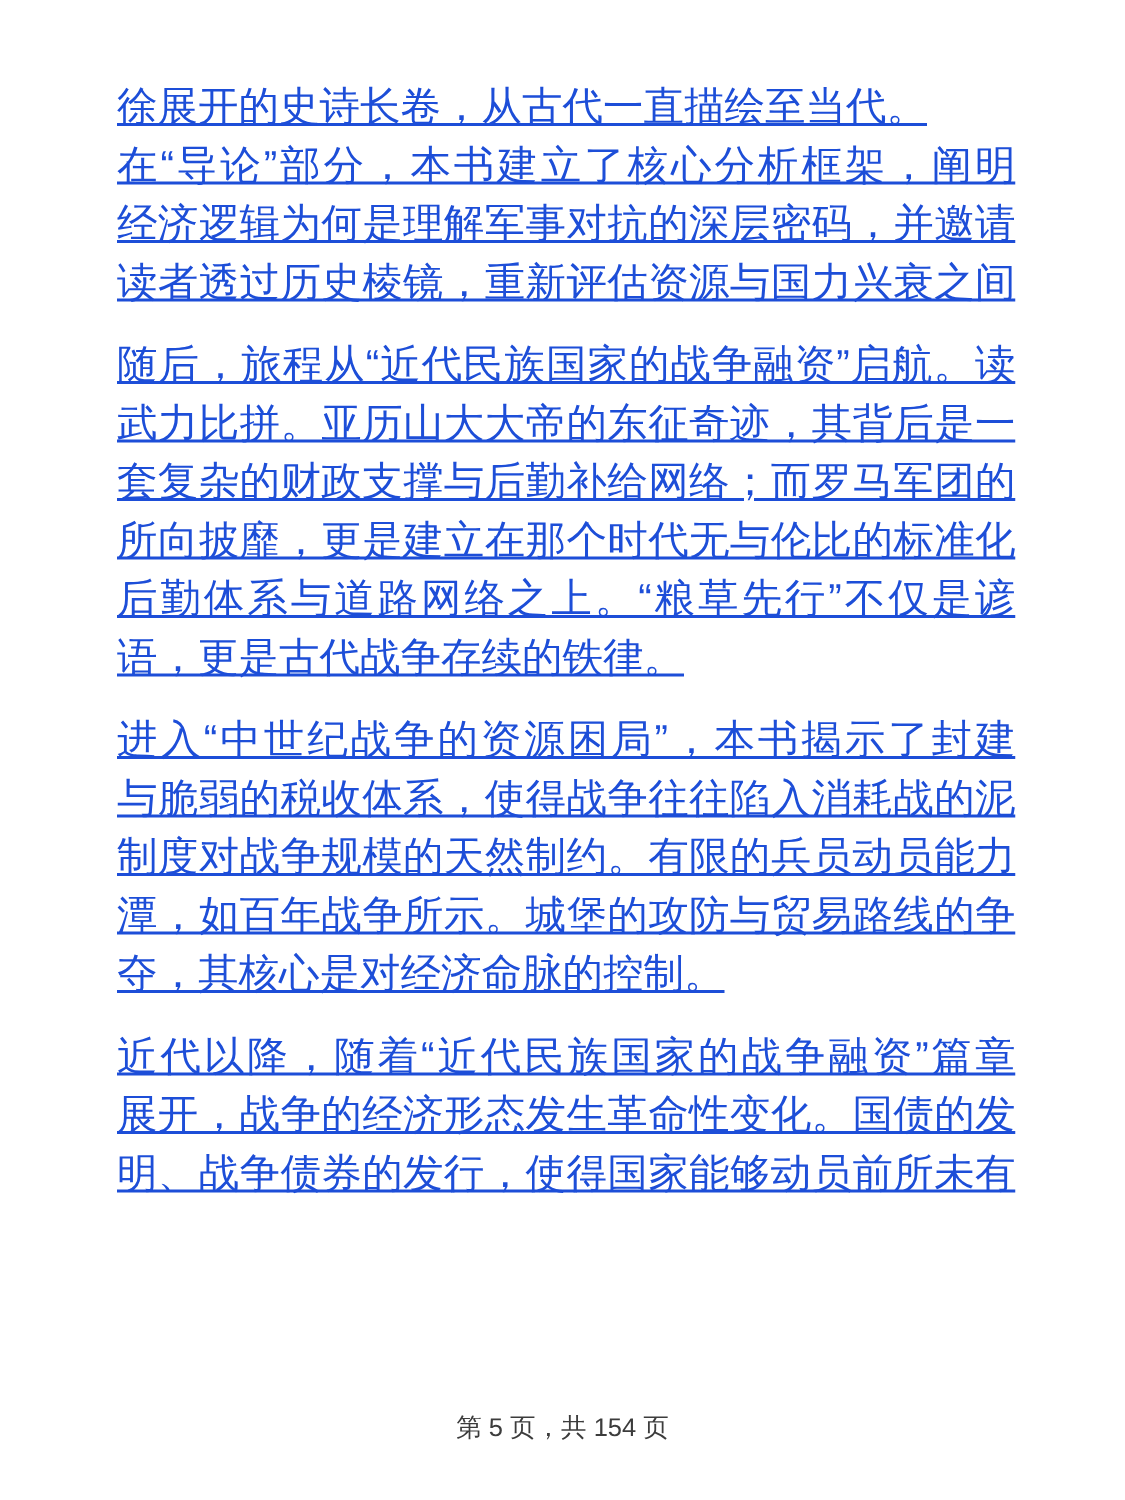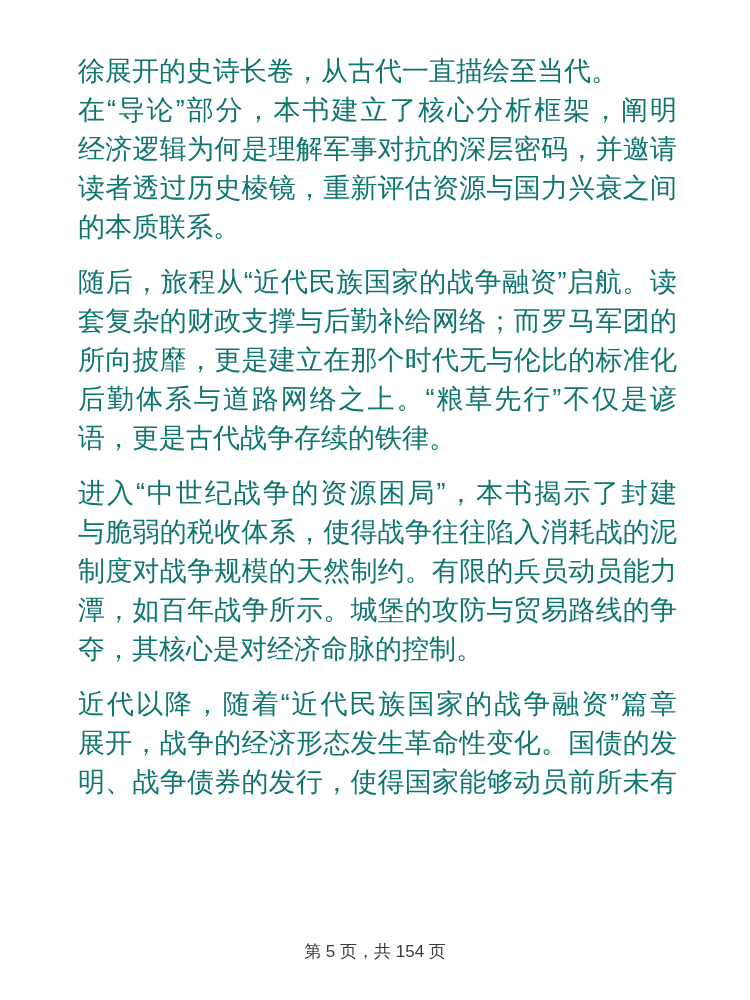--- a/index.html
+++ b/index.html
@@ -17,21 +17,22 @@
   .page {
     position: absolute;
     inset: 0;
     background: #ffffff;
   }
   .content {
     position: absolute;
     top: 52px;
     left: 78px;
     width: 599px;
-    color: #0f766e;
+    color: #1d4ed8;
+    text-decoration: underline;
   }
   .para {
     margin: 0 0 16px 0;
   }
   .para.joined {
     margin-bottom: 0;
   }
   .line {
     height: 39px;
     line-height: 39px;
@@ -63,25 +64,25 @@
   <div class="content">
 
     <div class="para joined">
       <div class="line end">徐展开的史诗长卷，从古代一直描绘至当代。</div>
     </div>
 
     <div class="para">
       <div class="line">在“导论”部分，本书建立了核心分析框架，阐明</div>
       <div class="line">经济逻辑为何是理解军事对抗的深层密码，并邀请</div>
       <div class="line">读者透过历史棱镜，重新评估资源与国力兴衰之间</div>
-      <div class="line end">的本质联系。</div>
     </div>
 
     <div class="para">
       <div class="line">随后，旅程从“近代民族国家的战争融资”启航。读</div>
+      <div class="line">武力比拼。亚历山大大帝的东征奇迹，其背后是一</div>
       <div class="line">套复杂的财政支撑与后勤补给网络；而罗马军团的</div>
       <div class="line">所向披靡，更是建立在那个时代无与伦比的标准化</div>
       <div class="line">后勤体系与道路网络之上。“粮草先行”不仅是谚</div>
       <div class="line end">语，更是古代战争存续的铁律。</div>
     </div>
 
     <div class="para">
       <div class="line">进入“中世纪战争的资源困局”，本书揭示了封建</div>
       <div class="line">与脆弱的税收体系，使得战争往往陷入消耗战的泥</div>
       <div class="line">制度对战争规模的天然制约。有限的兵员动员能力</div>

